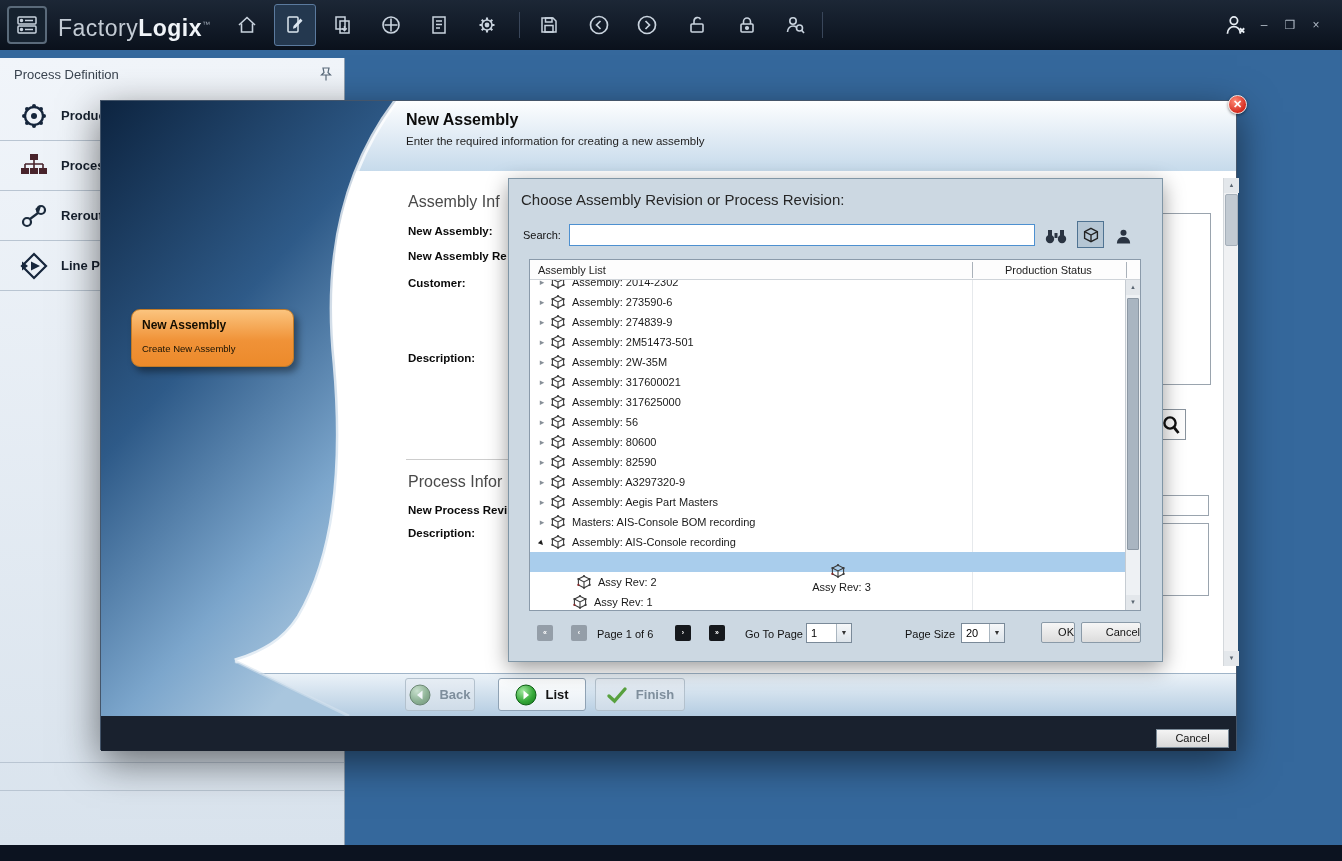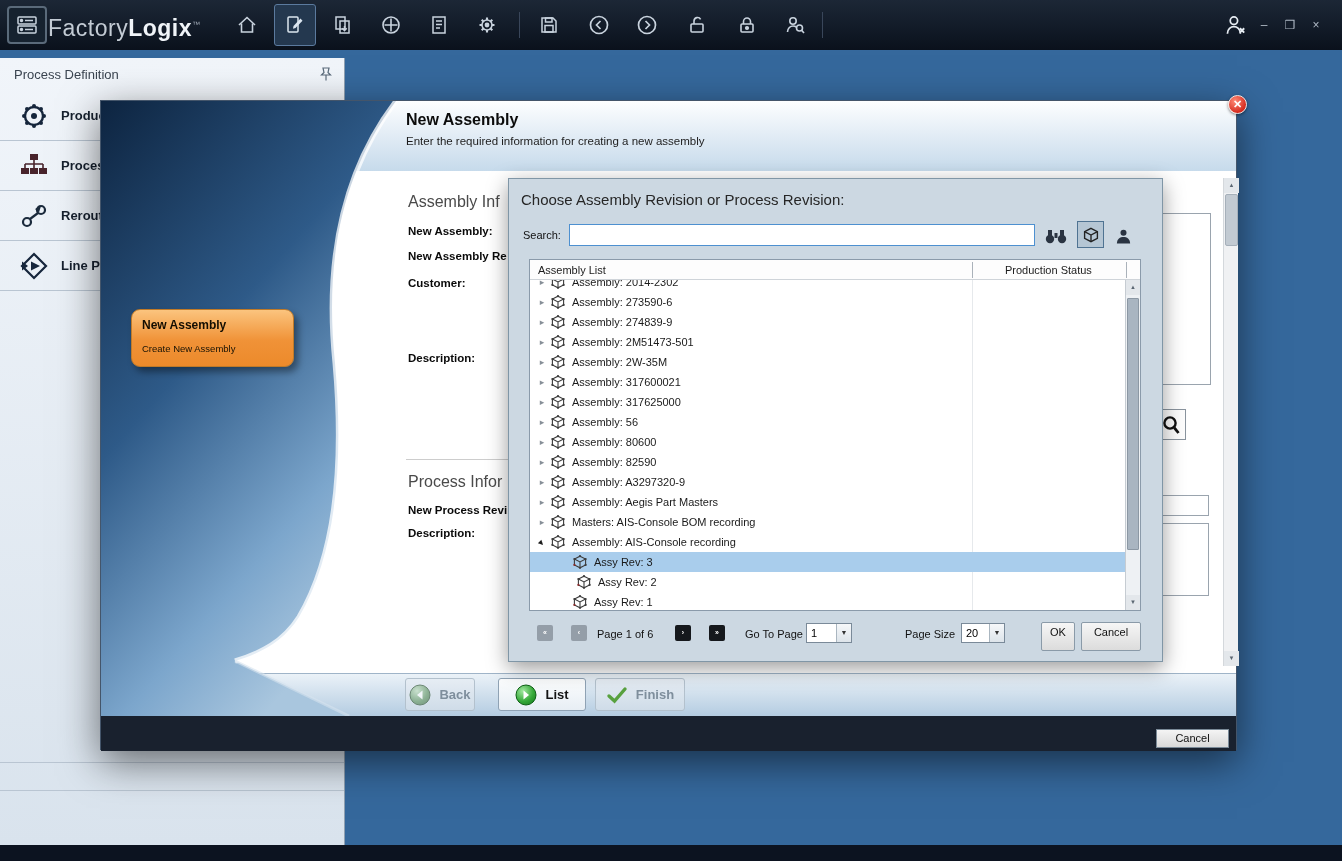--- a/index.html
+++ b/index.html
@@ -4,21 +4,21 @@
 <style>
   *{margin:0;padding:0;box-sizing:border-box}
   body{font-family:"Liberation Sans",sans-serif;background:#222}
   #screen{position:relative;width:1342px;height:861px;overflow:hidden;background:#35689c}
 
   
   #titlebar{position:absolute;left:0;top:0;width:100%;height:50px;
     background:linear-gradient(#1c2736,#0a111c);z-index:6}
   #app-logo{position:absolute;left:7px;top:6px;width:40px;height:38px;border:2px solid #5a6a7a;
     border-radius:4px;background:#16222f;display:flex;align-items:center;justify-content:center}
-  #brand{position:absolute;left:48px;top:0;height:64px;line-height:50px;font-size:23px;letter-spacing:.5px}
+  #brand{position:absolute;left:58px;top:0;height:64px;line-height:50px;font-size:23px;letter-spacing:.5px}
   #brand .light{color:#c3cbd4;font-weight:400}
   #brand .bold{color:#f0f4f8;font-weight:bold}
   #brand sup{font-size:8px;color:#9aa4b0}
   .tb-btn{position:absolute;top:4px;width:42px;height:42px;display:flex;align-items:center;
     justify-content:center;border-radius:3px}
   .tb-btn.selected{background:#24384f;border:1px solid #5b7a9e}
   .tb-sep{position:absolute;top:12px;width:1px;height:26px;background:#39465a}
   .win-btn{position:absolute;top:16px;width:20px;height:18px;color:#aeb8c4;font-size:12px;
     text-align:center;line-height:18px}
 
@@ -125,22 +125,22 @@
   .pg-btn{position:absolute;top:446px;width:16px;height:16px;border-radius:2px;color:#fff;
     font-size:7px;text-align:center;line-height:16px;font-weight:bold}
   .pg-btn.off{background:#949ea8}
   .pg-btn.on{background:#15181c}
   .pg-text{position:absolute;top:449px;font-size:11px;color:#111;white-space:nowrap}
   .combo{position:absolute;top:444px;height:20px;background:#fff;border:1px solid #7a8a99;font-size:11px}
   .combo .val{position:absolute;left:4px;top:3px}
   .combo .dd{position:absolute;right:0;top:0;width:15px;height:100%;
     background:linear-gradient(#f6f8fa,#dde4ea);border-left:1px solid #aab6c0;text-align:center;
     font-size:7px;line-height:18px;color:#333}
-  .pop-btn{position:absolute;top:443px;height:29px;background:linear-gradient(#f6f6f6,#dcdcdc);
-    border:1px solid #8a9aa8;border-radius:2px;font-size:11px;text-align:center;line-height:19px;color:#111}
+  .pop-btn{position:absolute;top:443px;height:21px;background:linear-gradient(#f6f6f6,#dcdcdc);
+    border:1px solid #8a9aa8;border-radius:2px;font-size:11px;text-align:right;line-height:19px;color:#111}
 
   svg{display:block}
 </style>
 </head>
 <body>
 
 <div id="screen">
 
   <svg width="0" height="0" style="position:absolute">
     <defs>
@@ -660,21 +660,21 @@
                   <circle cx="7" cy="1.2" r="1.1" fill="#3c3c3c"></circle>
                   <circle cx="1.4" cy="4.1" r="1.1" fill="#3c3c3c"></circle>
                   <circle cx="12.6" cy="4.1" r="1.1" fill="#3c3c3c"></circle>
                   <circle cx="1.4" cy="9.9" r="1.1" fill="#3c3c3c"></circle>
                   <circle cx="12.6" cy="9.9" r="1.1" fill="#3c3c3c"></circle>
                   <circle cx="7" cy="12.8" r="1.1" fill="#3c3c3c"></circle>
                 </svg>
               </span>
               <span>Assembly: AIS-Console recording</span>
             </div>
-            <div class="arow selected" style="padding-left: 28px;">
+            <div class="arow selected" style="padding-left: 28px; flex-direction: column;">
               <span class="exp"></span>
               <span class="aicon">
                 <svg width="14" height="14" viewBox="0 0 14 14">
                   <path d="M7 1.2 L12.6 4.1 V9.9 L7 12.8 L1.4 9.9 V4.1 Z" fill="none" stroke="#3c3c3c" stroke-width="1.1"></path>
                   <path d="M1.4 4.1 L7 7 L12.6 4.1 M7 7 V12.8" fill="none" stroke="#3c3c3c" stroke-width="1.1"></path>
                   <circle cx="7" cy="1.2" r="1.1" fill="#3c3c3c"></circle>
                   <circle cx="1.4" cy="4.1" r="1.1" fill="#3c3c3c"></circle>
                   <circle cx="12.6" cy="4.1" r="1.1" fill="#3c3c3c"></circle>
                   <circle cx="1.4" cy="9.9" r="1.1" fill="#8a2a2a"></circle>
                   <circle cx="12.6" cy="9.9" r="1.1" fill="#3c3c3c"></circle>

